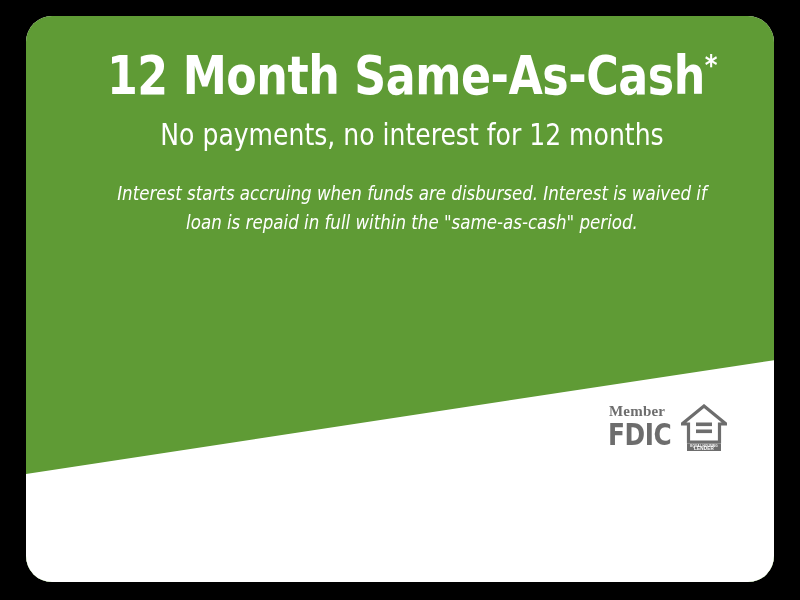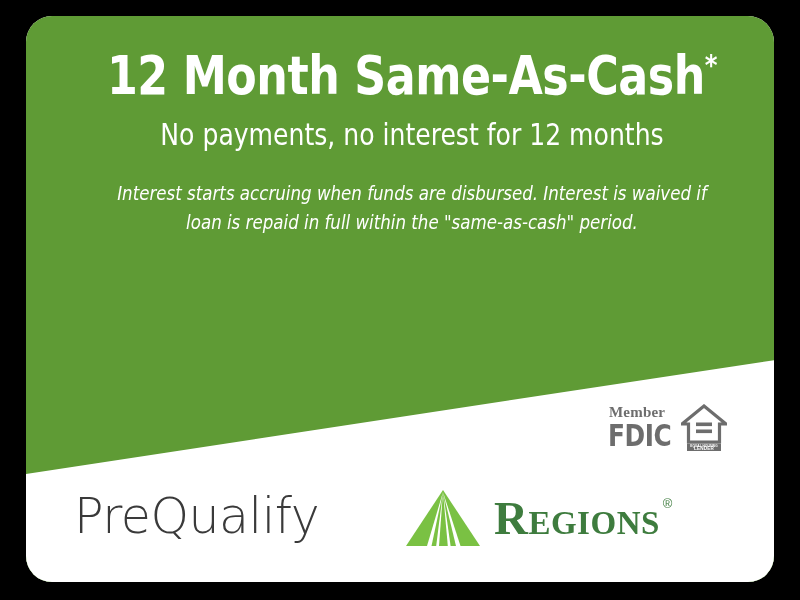--- a/index.html
+++ b/index.html
@@ -124,21 +124,21 @@
     cursor: pointer;
     white-space: nowrap;
   }
 
   
   .fdic-cluster {
     position: absolute;
     left: 582px;
     top: 388px;
     display: flex;
-    align-items: center;
+    align-items: flex-start;
     gap: 4px;
   }
   .fdic-text {
     display: flex;
     flex-direction: column;
     align-items: flex-start;
     line-height: 1;
   }
   .fdic-member {
     font-family: "Liberation Serif", "DejaVu Serif", serif;
@@ -243,32 +243,15 @@
 
         <rect x="15" y="18.5" width="16" height="3.6" fill="#6d6d6d"></rect>
         <rect x="15" y="25.5" width="16" height="3.6" fill="#6d6d6d"></rect>
 
         <rect x="6" y="39.5" width="34" height="7.5" fill="#6d6d6d"></rect>
         <text x="23" y="42.6" text-anchor="middle" fill="#ffffff" font-family="'Liberation Sans', sans-serif" font-size="3.1" font-weight="700" letter-spacing="0.1">EQUAL HOUSING</text>
         <text x="23" y="46.3" text-anchor="middle" fill="#ffffff" font-family="'Liberation Sans', sans-serif" font-size="4.6" font-weight="700" letter-spacing="0.2">LENDER</text>
       </svg>
     </div>
 
-    <div class="bottom-bar">
-      <div class="prequalify">PreQualify</div>
-
-      <div class="regions-logo">
-        <svg width="74" height="56" viewBox="0 0 74 56" aria-hidden="true">
-
-          <polygon points="37,0 74,56 0,56" fill="#7ac143"></polygon>
-
-          <polygon points="37,2 25.5,56 21.0,56" fill="#ffffff"></polygon>
-          <polygon points="37,2 33.0,56 30.2,56" fill="#ffffff"></polygon>
-          <polygon points="37,2 41.8,56 44.6,56" fill="#ffffff"></polygon>
-          <polygon points="37,2 50.0,56 54.5,56" fill="#ffffff"></polygon>
-        </svg>
-
-        <div class="regions-wordmark"><span>Regions</span><span class="reg-mark">®</span></div>
-      </div>
-    </div>
 
   </div>
 </div>
 
 </body></html>

